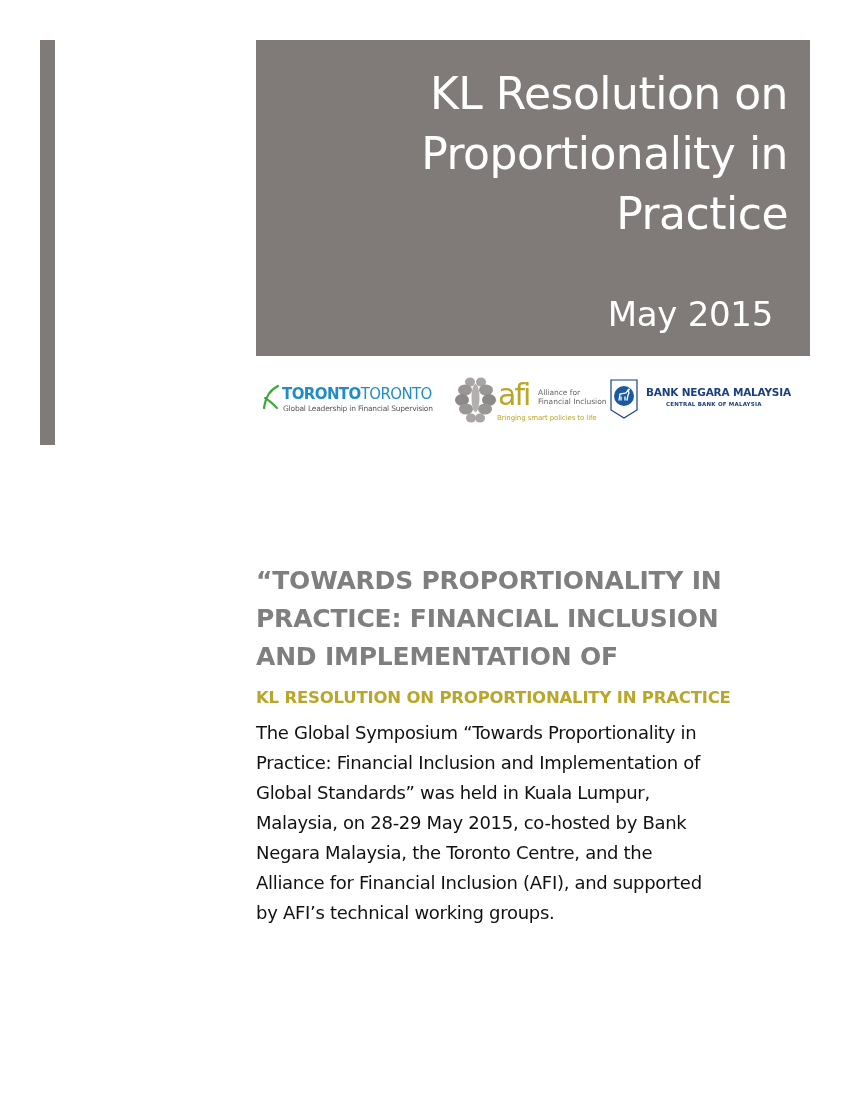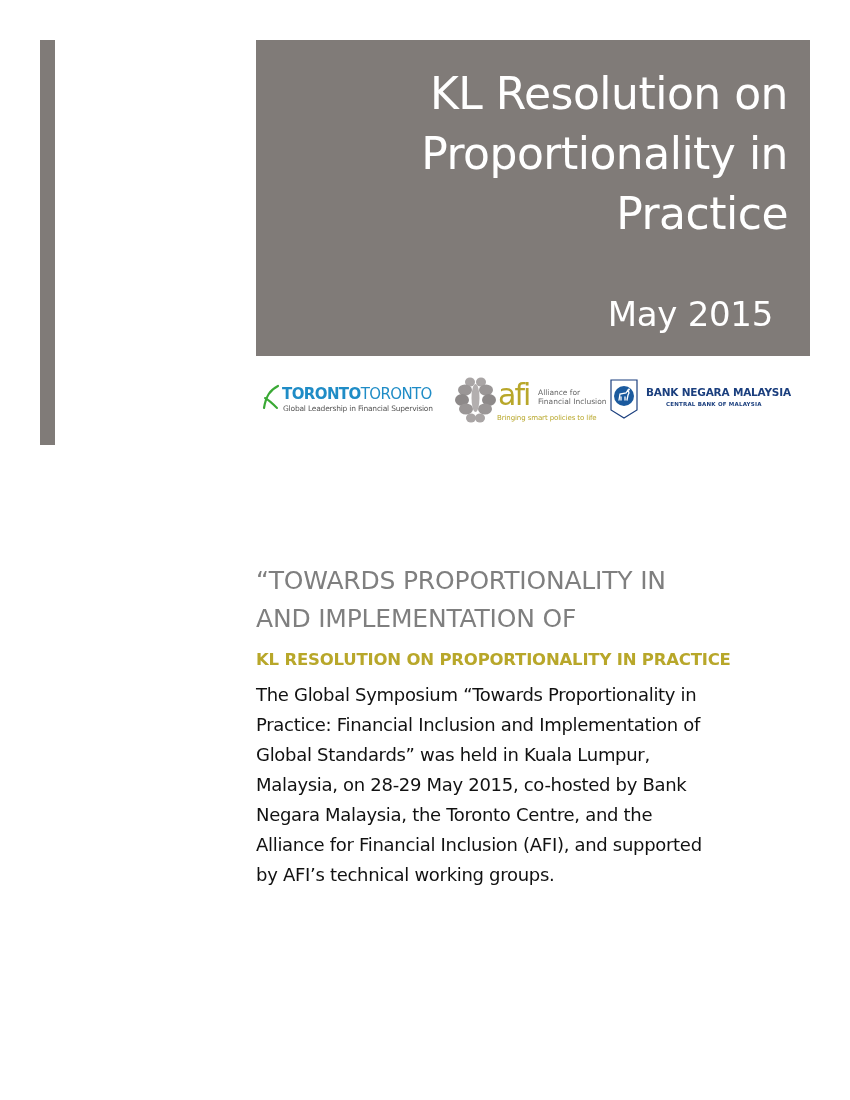--- a/index.html
+++ b/index.html
@@ -32,21 +32,21 @@
   .afi-name { position: absolute; left: 84px; top: 14px; font-family: "DejaVu Sans", sans-serif; font-size: 7.5px; line-height: 9px; color: #666666; white-space: nowrap; }
   .afi-tag { position: absolute; left: 43px; top: 40px; font-family: "DejaVu Sans", sans-serif; font-size: 7px; color: #b8a72a; white-space: nowrap; letter-spacing: -0.1px; }
 
   
   .logo-bnm { left: 353px; width: 200px; }
   .bnm-mark { position: absolute; left: 0; top: 4px; width: 30px; height: 42px; }
   .bnm-name { position: absolute; left: 37px; top: 12px; font-family: "DejaVu Sans", sans-serif; font-weight: bold; font-size: 10.5px; color: #1b3f7e; white-space: nowrap; letter-spacing: -0.2px; }
   .bnm-tag { position: absolute; left: 57px; top: 27px; font-family: "DejaVu Sans", sans-serif; font-weight: bold; font-size: 5.5px; color: #1b3f7e; white-space: nowrap; letter-spacing: 0.2px; }
 
   .section { position: absolute; left: 256px; top: 562px; width: 540px; }
-  .section-heading { margin: 0; color: #7f7f7f; font-family: "DejaVu Sans", sans-serif; font-weight: normal;
+  .section-heading { margin: 0; color: #7f7f7f; font-family: "DejaVu Sans", sans-serif; font-weight: bold;
     font-size: 25px; line-height: 38px; letter-spacing: -0.2px; }
   .section-heading .ln { display: block; white-space: nowrap; }
   .sub-heading { margin: 10px 0 0 0; color: #b8a72a; font-family: "DejaVu Sans", sans-serif; font-weight: bold;
     font-size: 16.5px; line-height: 24px; letter-spacing: -0.2px; white-space: nowrap; }
   .body-text { margin: 8px 0 0 0; color: #111111; font-family: "DejaVu Sans", sans-serif; font-size: 18px; line-height: 30px; letter-spacing: -0.3px; }
   .body-text .ln { display: block; white-space: nowrap; }
 </style>
 </head>
 <body>
 
@@ -106,20 +106,21 @@
       <circle cx="20" cy="11.5" r="1" fill="#ffffff"></circle>
     </svg>
     <div class="bnm-name">BANK NEGARA MALAYSIA</div>
     <div class="bnm-tag">CENTRAL BANK OF MALAYSIA</div>
   </div>
 </div>
 
 <div class="section">
   <h2 class="section-heading">
     <span class="ln">“TOWARDS PROPORTIONALITY IN</span>
+    <span class="ln">PRACTICE: FINANCIAL INCLUSION</span>
     <span class="ln">AND IMPLEMENTATION OF</span>
   </h2>
   <h3 class="sub-heading">KL RESOLUTION ON PROPORTIONALITY IN PRACTICE</h3>
   <p class="body-text">
     <span class="ln">The Global Symposium “Towards Proportionality in</span>
     <span class="ln">Practice: Financial Inclusion and Implementation of</span>
     <span class="ln">Global Standards” was held in Kuala Lumpur,</span>
     <span class="ln">Malaysia, on 28-29 May 2015, co-hosted by Bank</span>
     <span class="ln">Negara Malaysia, the Toronto Centre, and the</span>
     <span class="ln">Alliance for Financial Inclusion (AFI), and supported</span>

